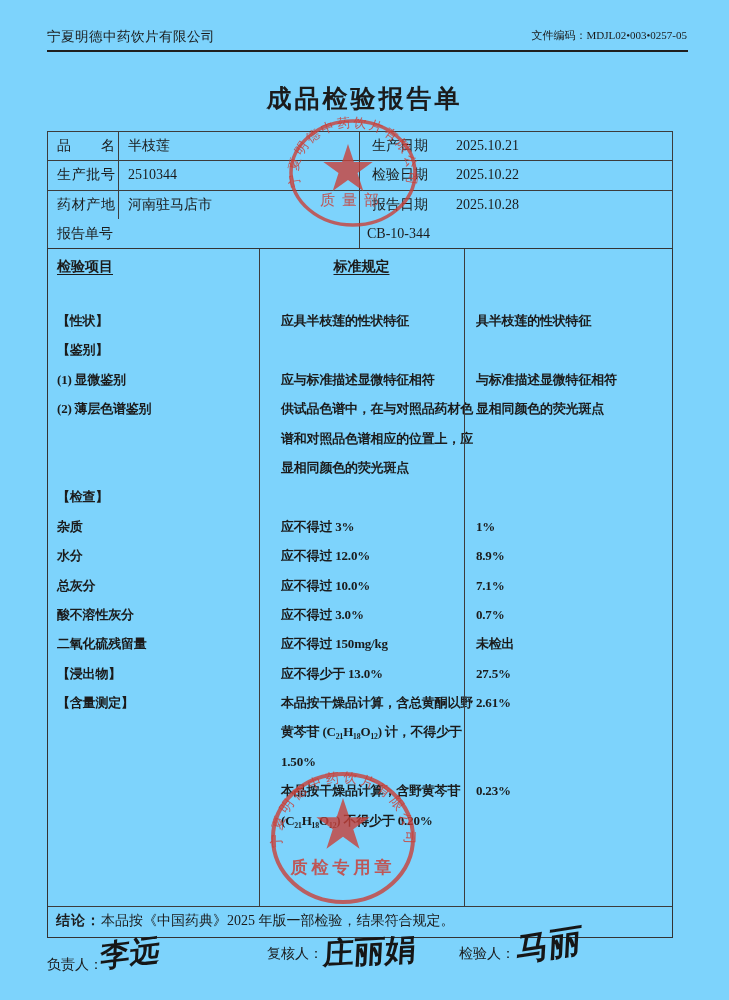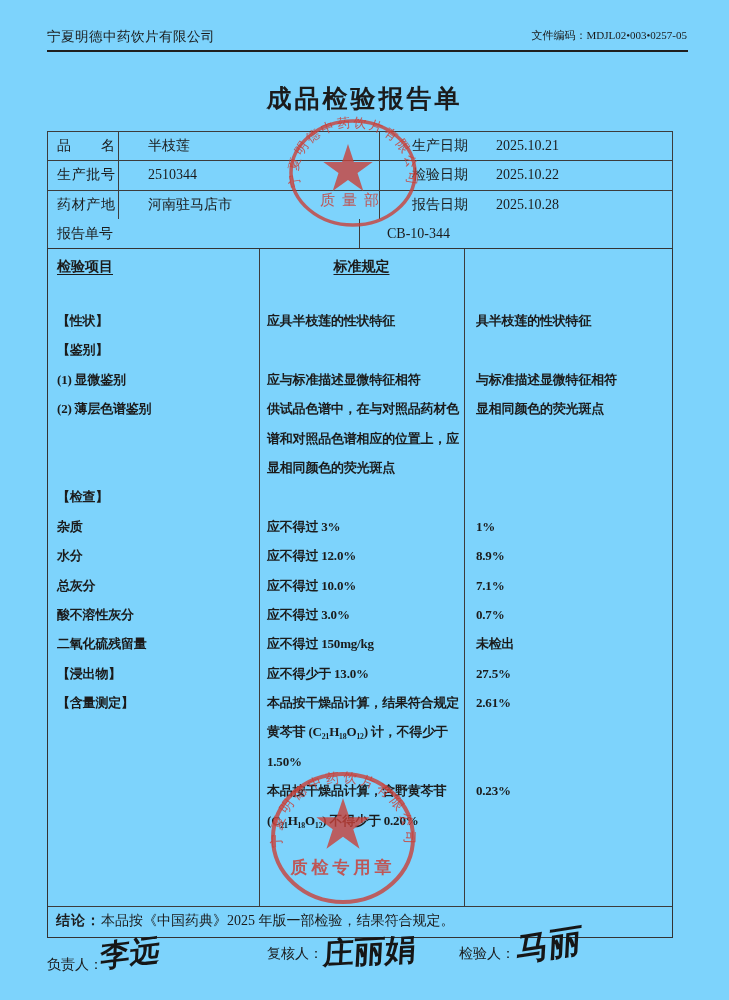--- a/index.html
+++ b/index.html
@@ -11,21 +11,21 @@
   .hdr-code{position:absolute;right:42px;top:28px;font-size:11px;margin-left:44px;}
   .hdr-rule{position:absolute;left:47px;top:50px;width:641px;height:2px;background:#1f1f1f;}
 
   
   .title{position:absolute;left:0;top:82px;width:729px;text-align:center;
          font-size:25px;font-weight:bold;letter-spacing:3px;}
 
   
   .info{position:absolute;left:47px;top:131px;width:626px;height:118px;
         border:1px solid #3c3c3c;box-sizing:border-box;display:flex;flex-direction:column;font-size:14px;}
-  .irow{display:flex;flex:1;border-bottom:1px solid #3c3c3c;align-items:center;gap:20px;}
+  .irow{display:flex;flex:1;border-bottom:1px solid #3c3c3c;align-items:center;}
   .irow:last-child{border-bottom:none;}
   .icell{height:100%;display:flex;align-items:center;box-sizing:border-box;}
   .ic1{width:71px;border-right:1px solid #3c3c3c;padding-left:9px;}
   .ic2{width:241px;border-right:1px solid #3c3c3c;padding-left:9px;}
   .ic3{flex:1;padding-left:12px;}
   .icm{width:312px;border-right:1px solid #3c3c3c;padding-left:9px;}
   .ic4{flex:1;padding-left:7px;}
   .jlabel{display:inline-block;width:58px;text-align:justify;text-align-last:justify;}
   .ilabel2{display:inline-block;width:84px;}
 
@@ -38,21 +38,21 @@
   .thead{display:flex;height:57px;}
   .th{box-sizing:border-box;padding-top:9px;font-size:14px;}
   .th u{text-underline-offset:3px;}
   .th1{width:211px;padding-left:9px;}
   .th2{width:205px;text-align:center;}
   .th3{flex:1;text-align:center;}
   .rows{height:600px;overflow:hidden;}
   .trow{display:flex;}
   .cell{box-sizing:border-box;}
   .c1{width:211px;padding-left:9px;}
-  .c2{width:205px;padding-left:8px;}
+  .c2{width:205px;padding-left:22px;}
   .c3{flex:1;padding-left:6px;margin-left:6px;}
   .line{height:29.4px;line-height:29.4px;white-space:nowrap;letter-spacing:-0.2px;}
   .tconclusion{height:28px;border-top:1px solid #3c3c3c;line-height:28px;
                padding-left:8px;font-size:14px;white-space:nowrap;}
   .tconclusion b{letter-spacing:1px;}
 
   
   .sigrow{position:absolute;top:945px;left:0;width:729px;font-size:14px;}
   .siglabel{position:absolute;top:0;}
   .sl1{left:47px;margin-top:11px;} .sl2{left:267px;} .sl3{left:459px;}
@@ -249,21 +249,21 @@
             </div>
             <div class="cell c3">
               <div class="line">27.5%</div>
             </div>
           </div>
           <div class="trow">
             <div class="cell c1">
               <div class="line">【含量测定】</div>
             </div>
             <div class="cell c2">
-              <div class="line">本品按干燥品计算，结果符合规定</div>
+              <div class="line">本品按干燥品计算，含总黄酮以野</div>
               <div class="line">黄芩苷 (C₂₁H₁₈O₁₂) 计，不得少于</div>
               <div class="line">1.50%</div>
             </div>
             <div class="cell c3">
               <div class="line">2.61%</div>
             </div>
           </div>
           <div class="trow">
             <div class="cell c1">
               <div class="line"></div>

